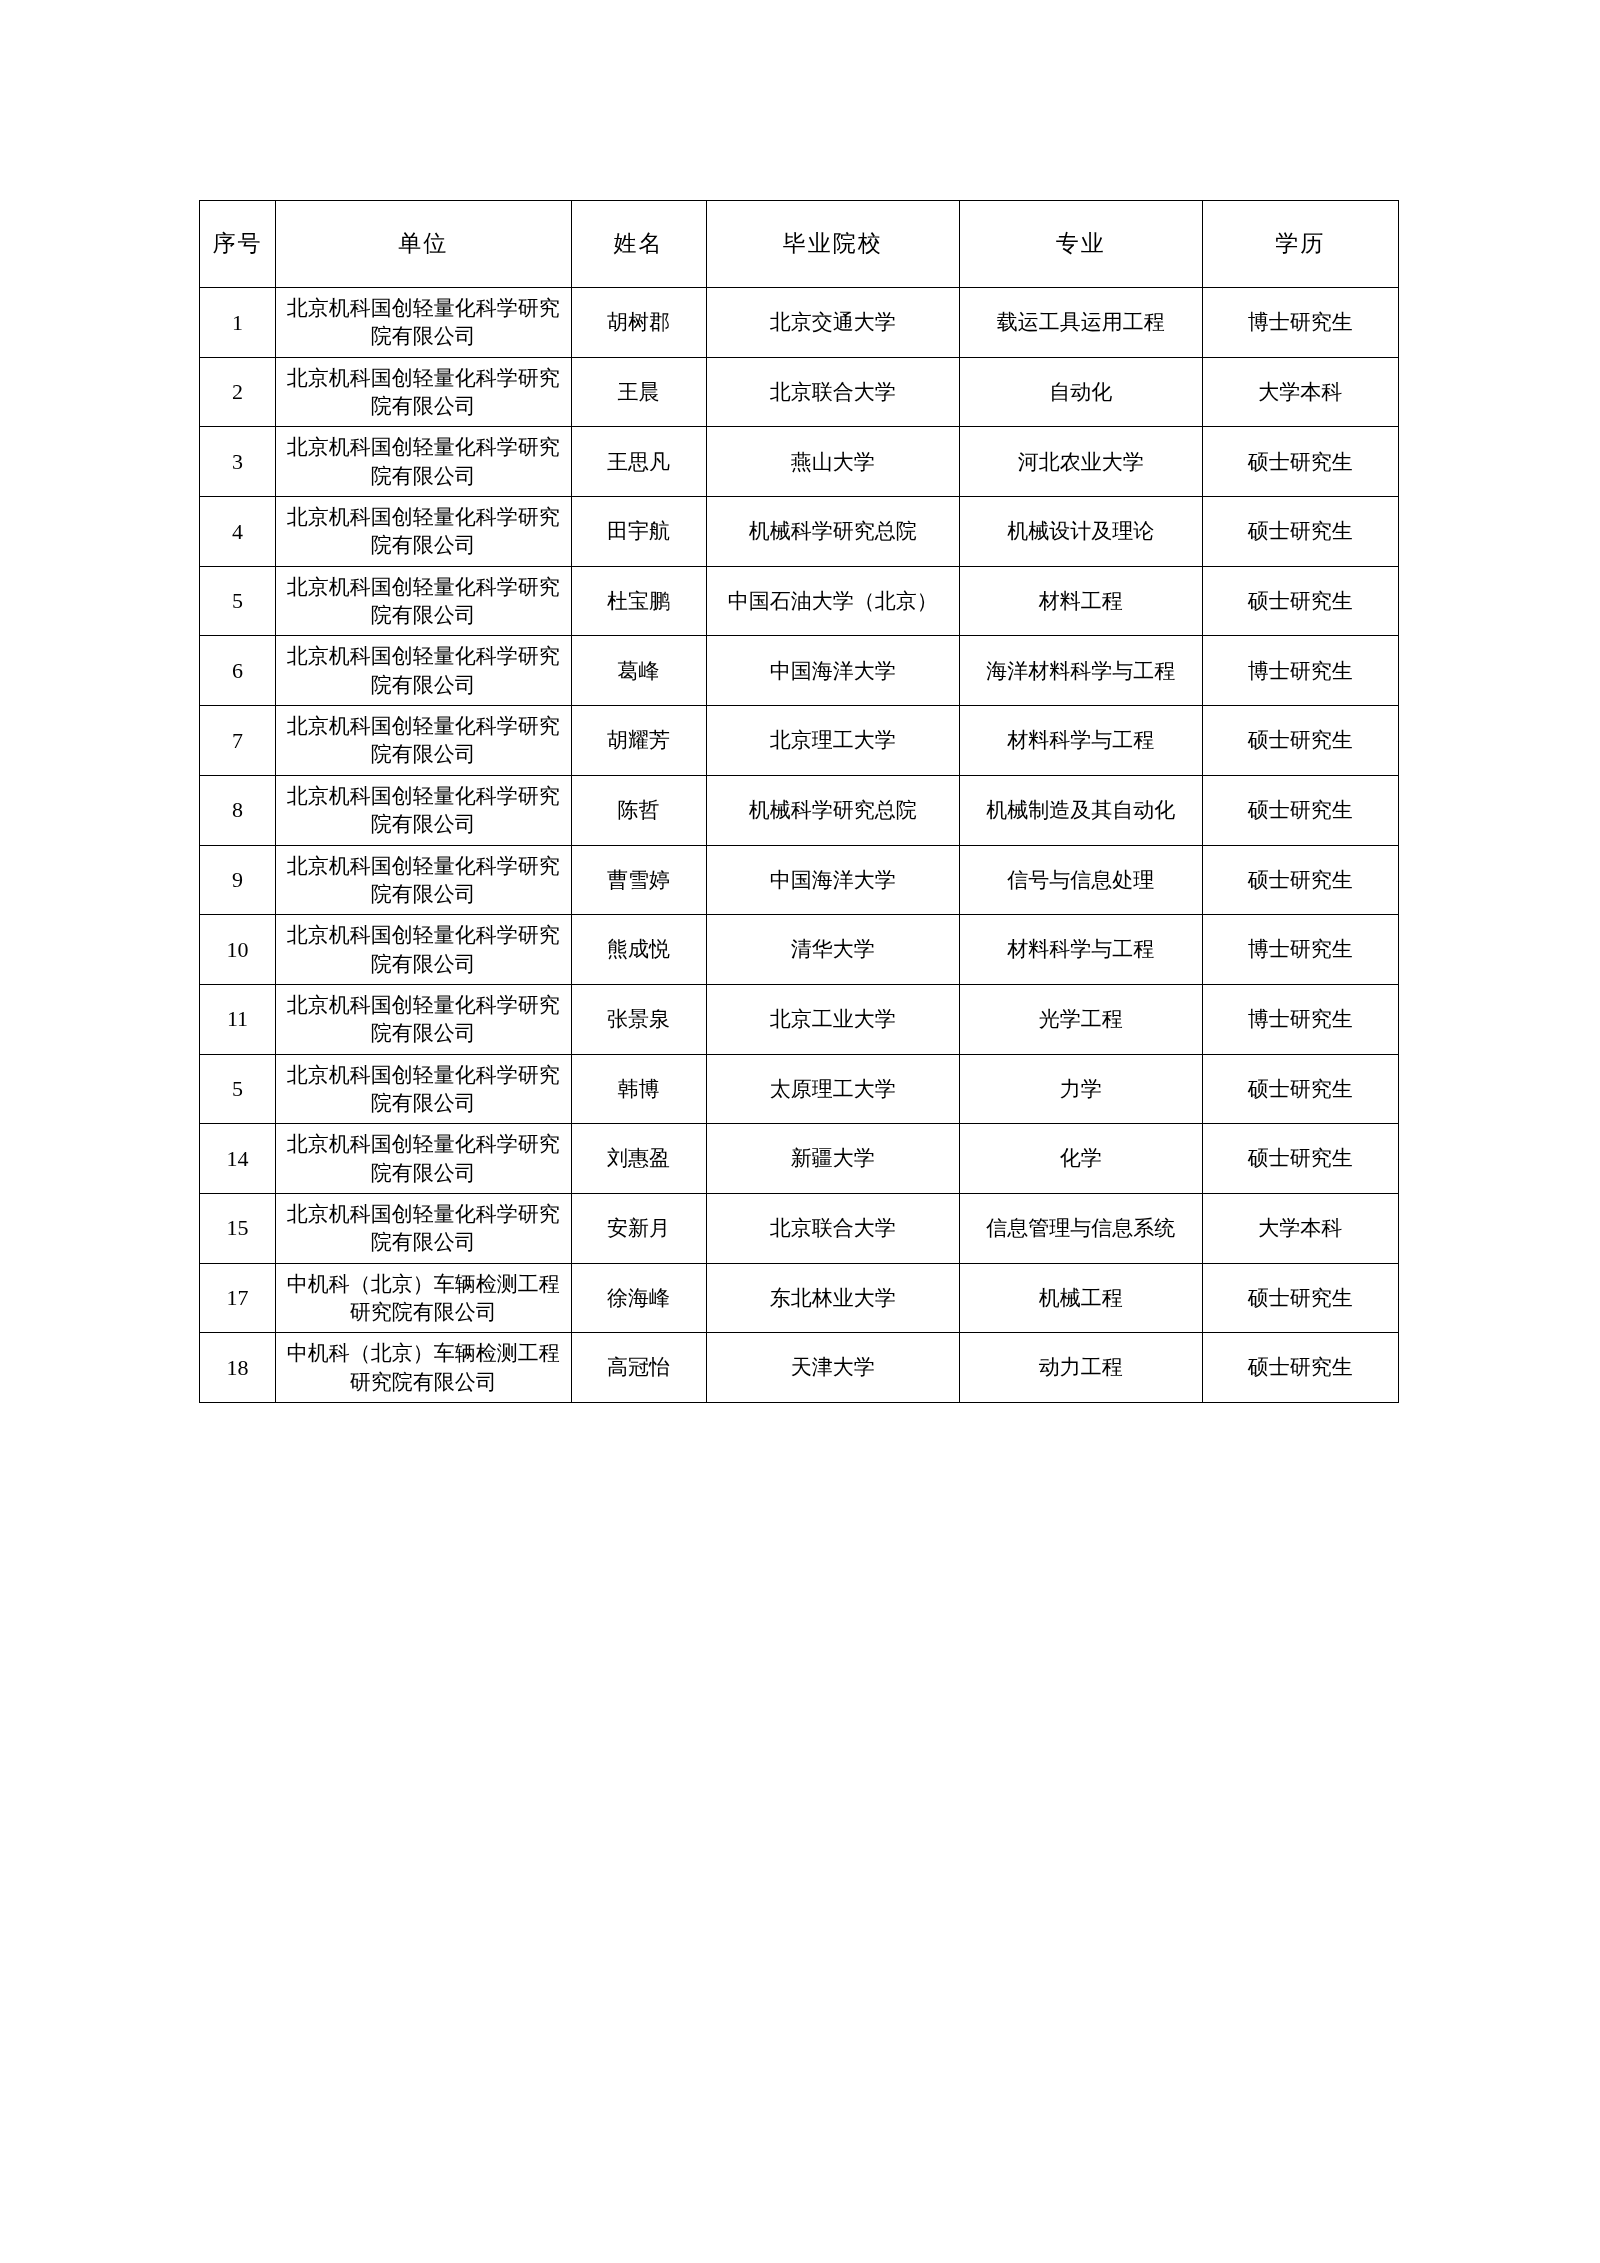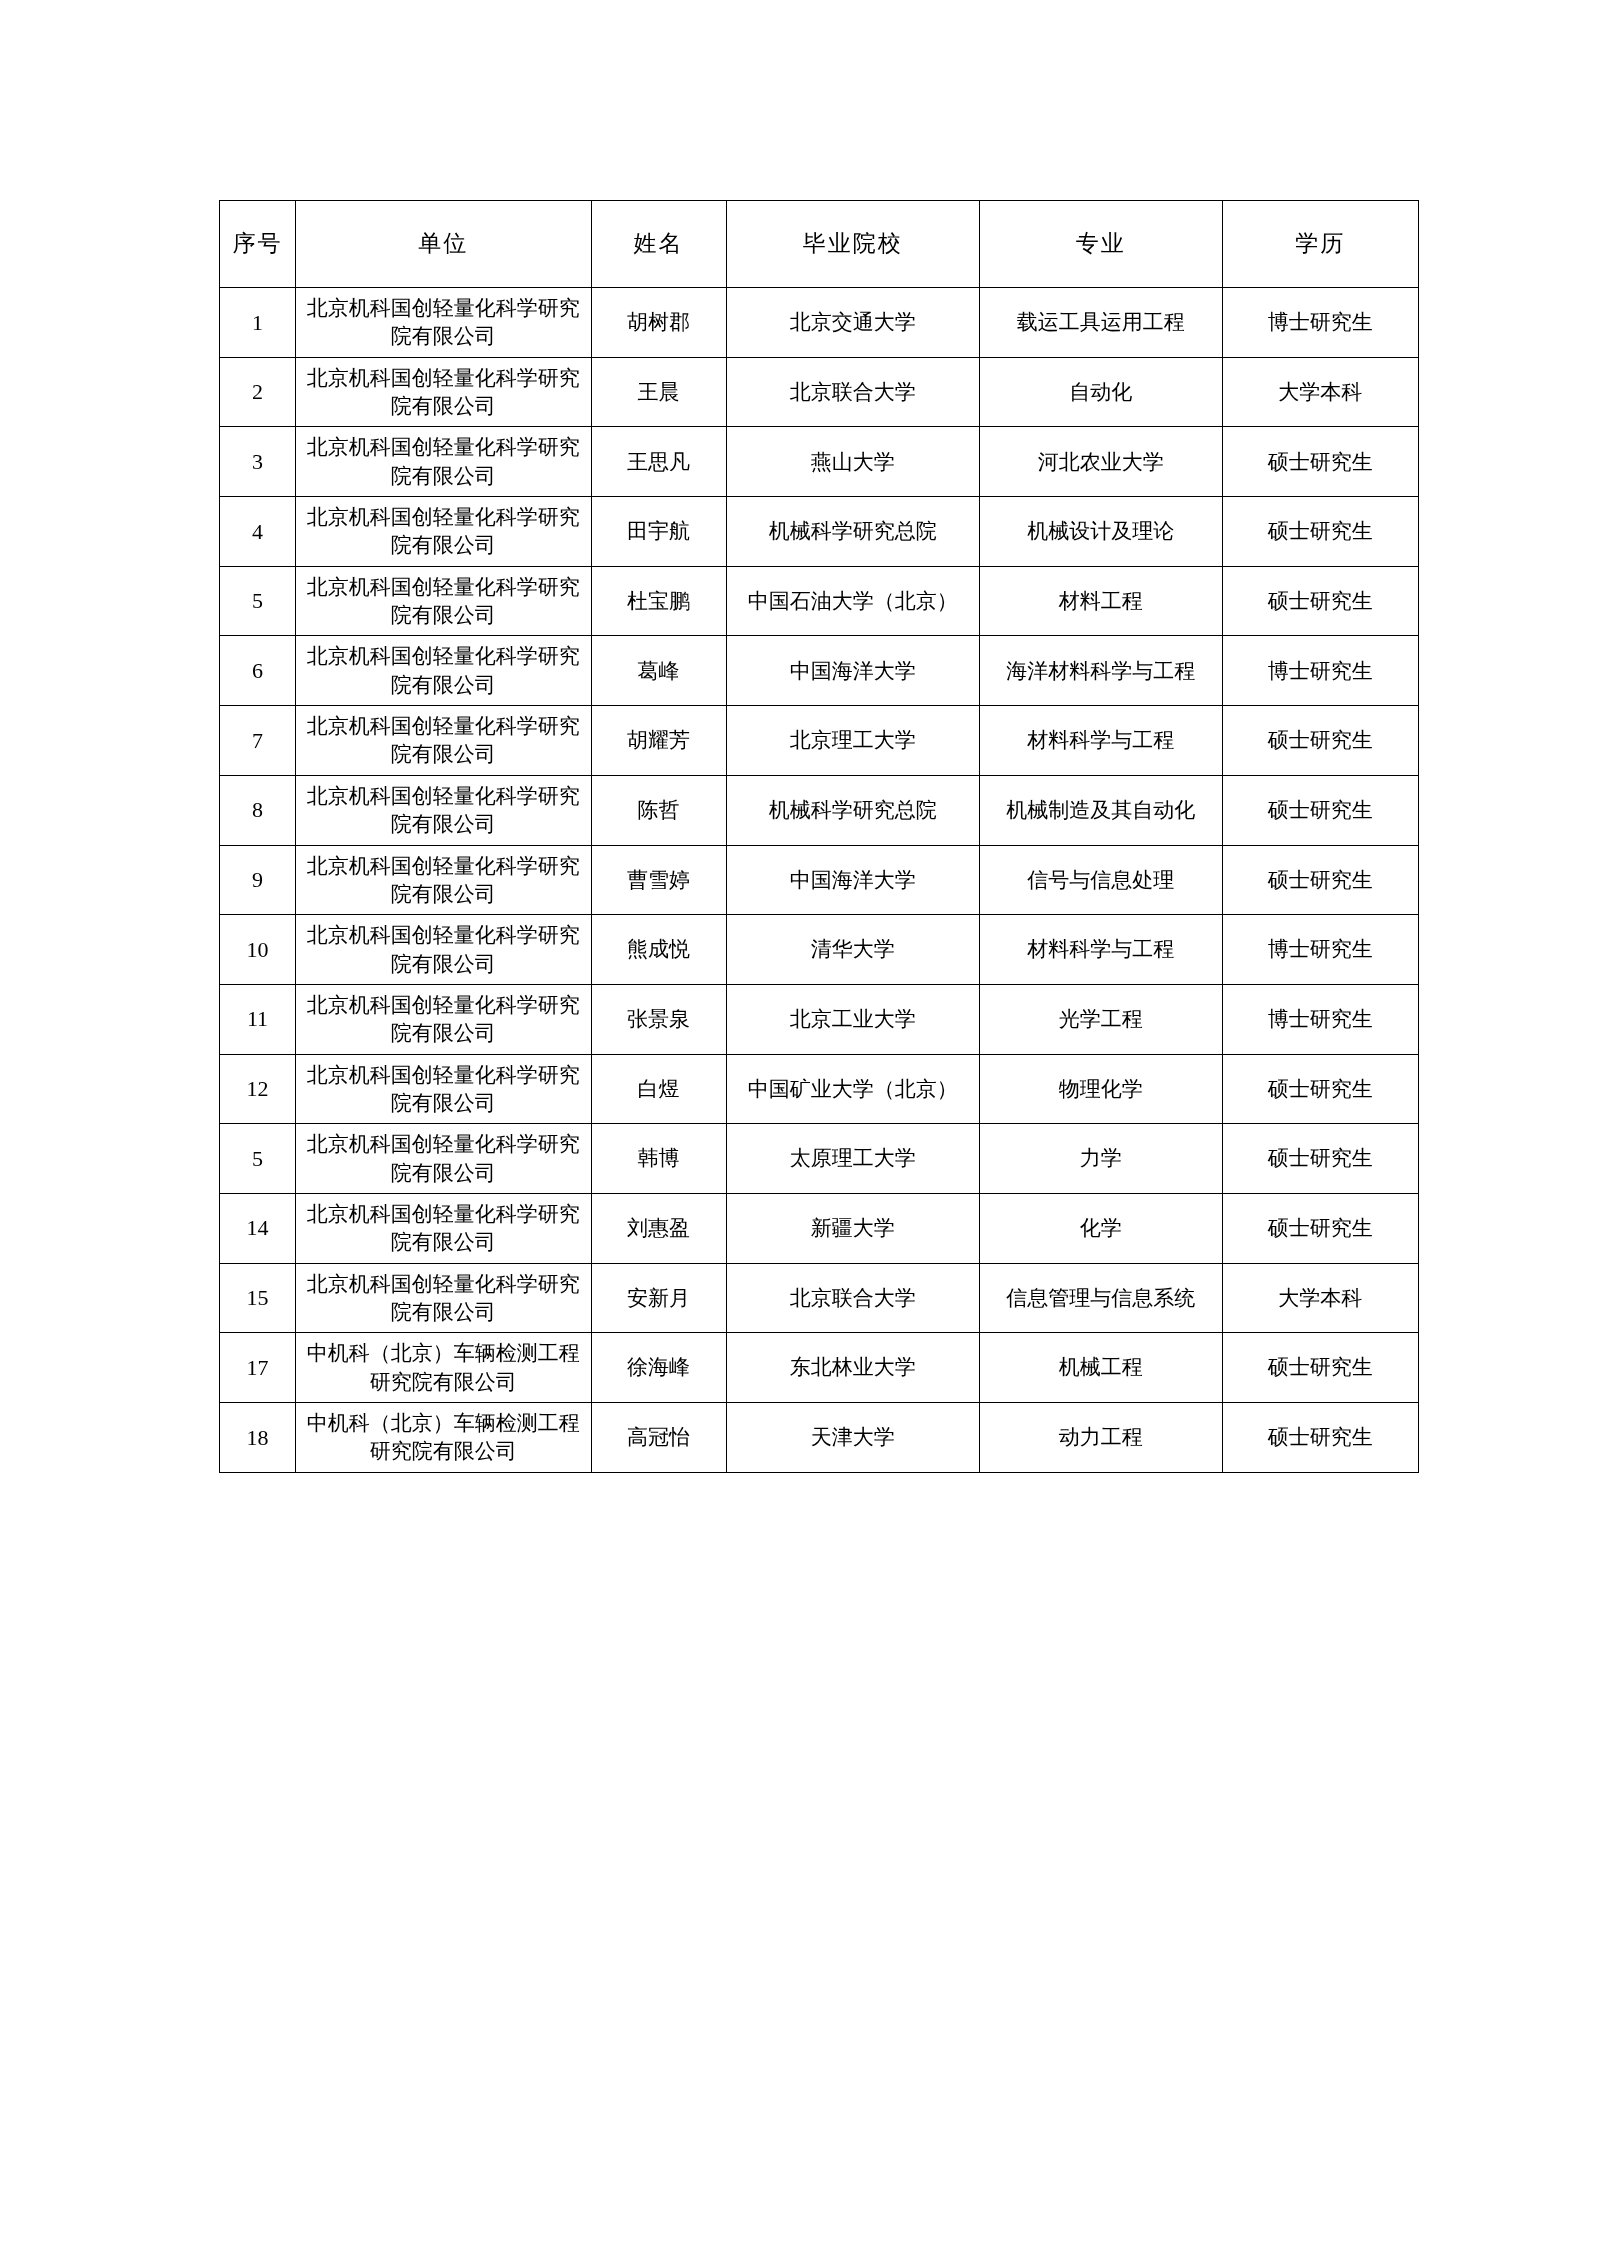--- a/index.html
+++ b/index.html
@@ -15,21 +15,21 @@
   }
   .page {
     position: relative;
     width: 1600px;
     height: 2263px;
     background: #ffffff;
     box-sizing: border-box;
   }
   .table-wrap {
     position: absolute;
-    left: 219px;
+    left: 199px;
     top: 200px;
     width: 1200px;
   }
   table.roster {
     border-collapse: collapse;
     width: 1200px;
     table-layout: fixed;
     font-size: 21px;
   }
   table.roster td, table.roster th {
@@ -165,28 +165,20 @@
         </tr>
         <tr>
           <td class="cell-index">11</td>
           <td>北京机科国创轻量化科学研究院有限公司</td>
           <td>张景泉</td>
           <td>北京工业大学</td>
           <td>光学工程</td>
           <td>博士研究生</td>
         </tr>
         <tr>
-          <td class="cell-index">12</td>
-          <td>北京机科国创轻量化科学研究院有限公司</td>
-          <td>白煜</td>
-          <td>中国矿业大学（北京）</td>
-          <td>物理化学</td>
-          <td>硕士研究生</td>
-        </tr>
-        <tr>
           <td class="cell-index">5</td>
           <td>北京机科国创轻量化科学研究院有限公司</td>
           <td>韩博</td>
           <td>太原理工大学</td>
           <td>力学</td>
           <td>硕士研究生</td>
         </tr>
         <tr>
           <td class="cell-index">14</td>
           <td>北京机科国创轻量化科学研究院有限公司</td>

